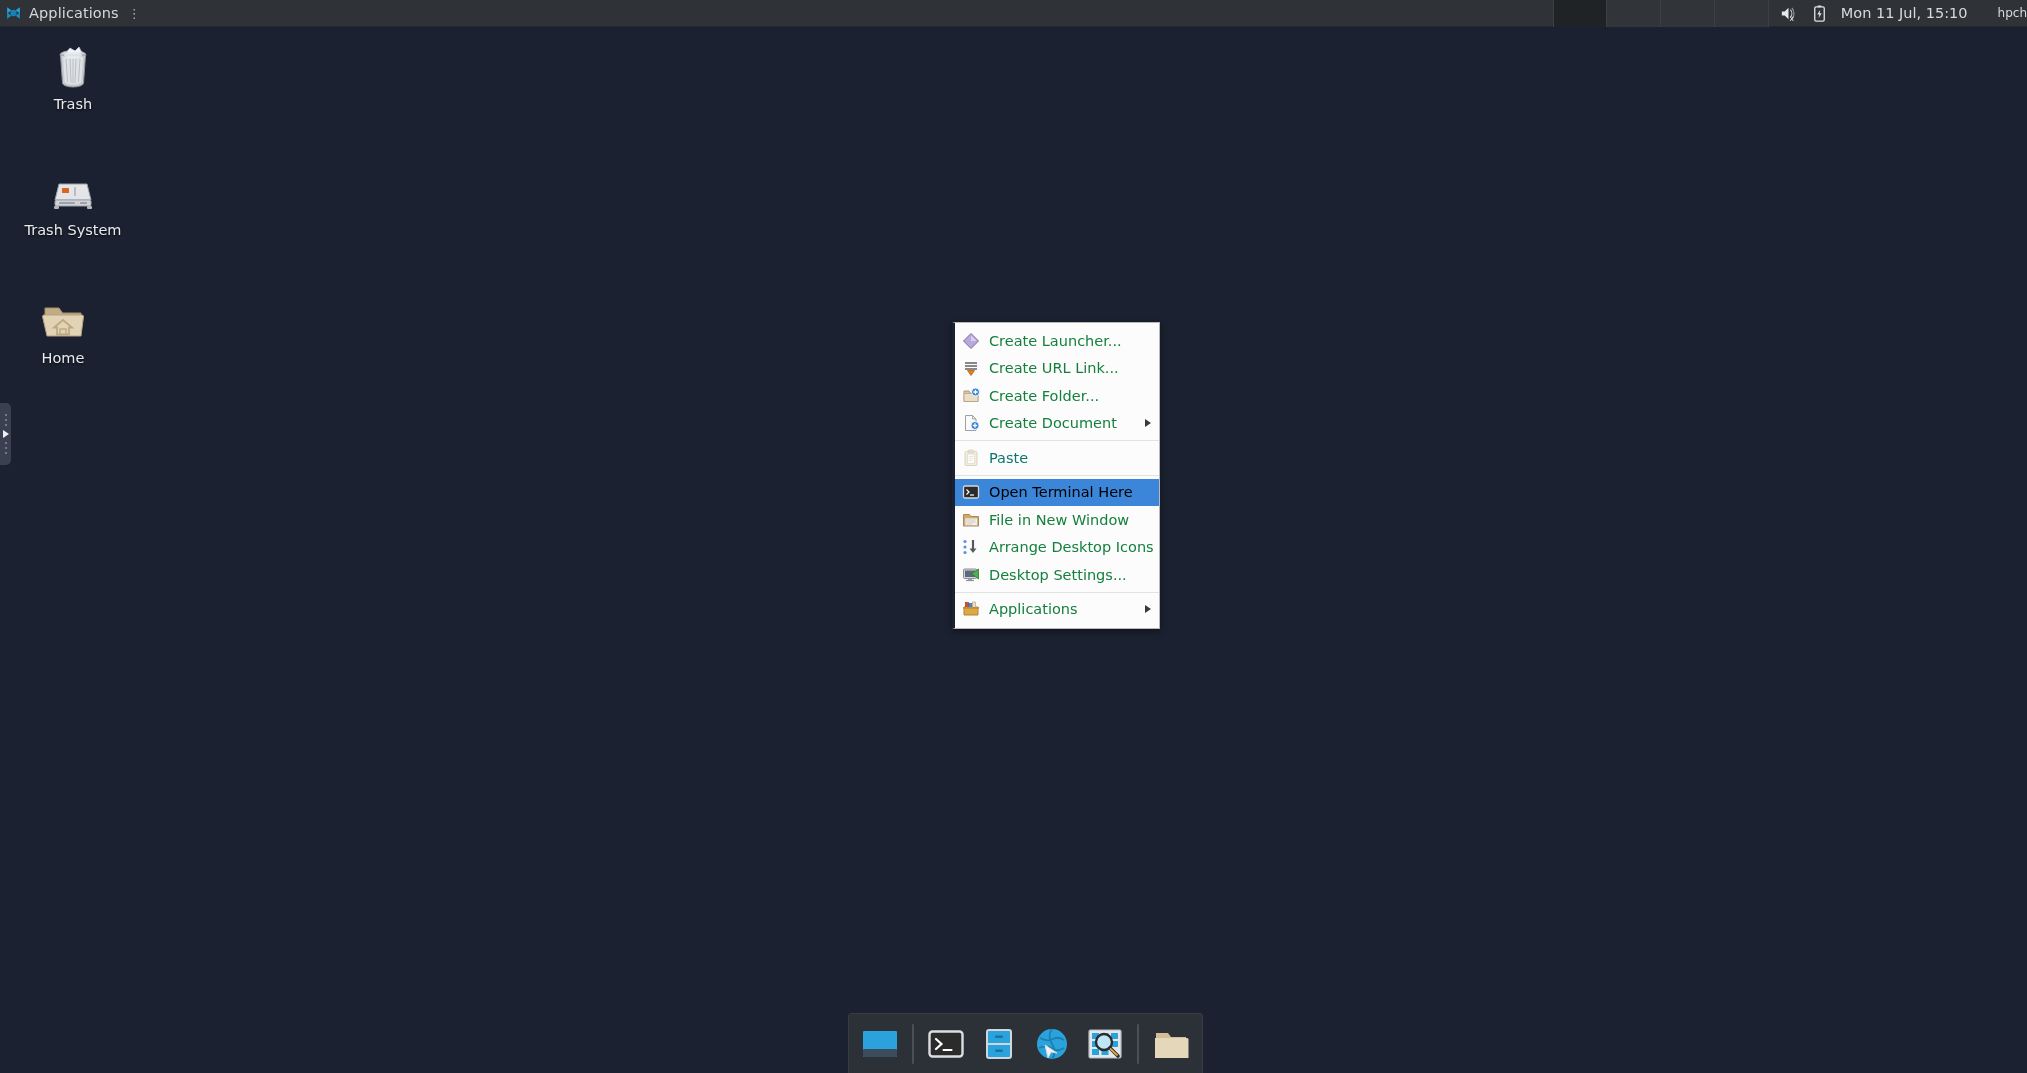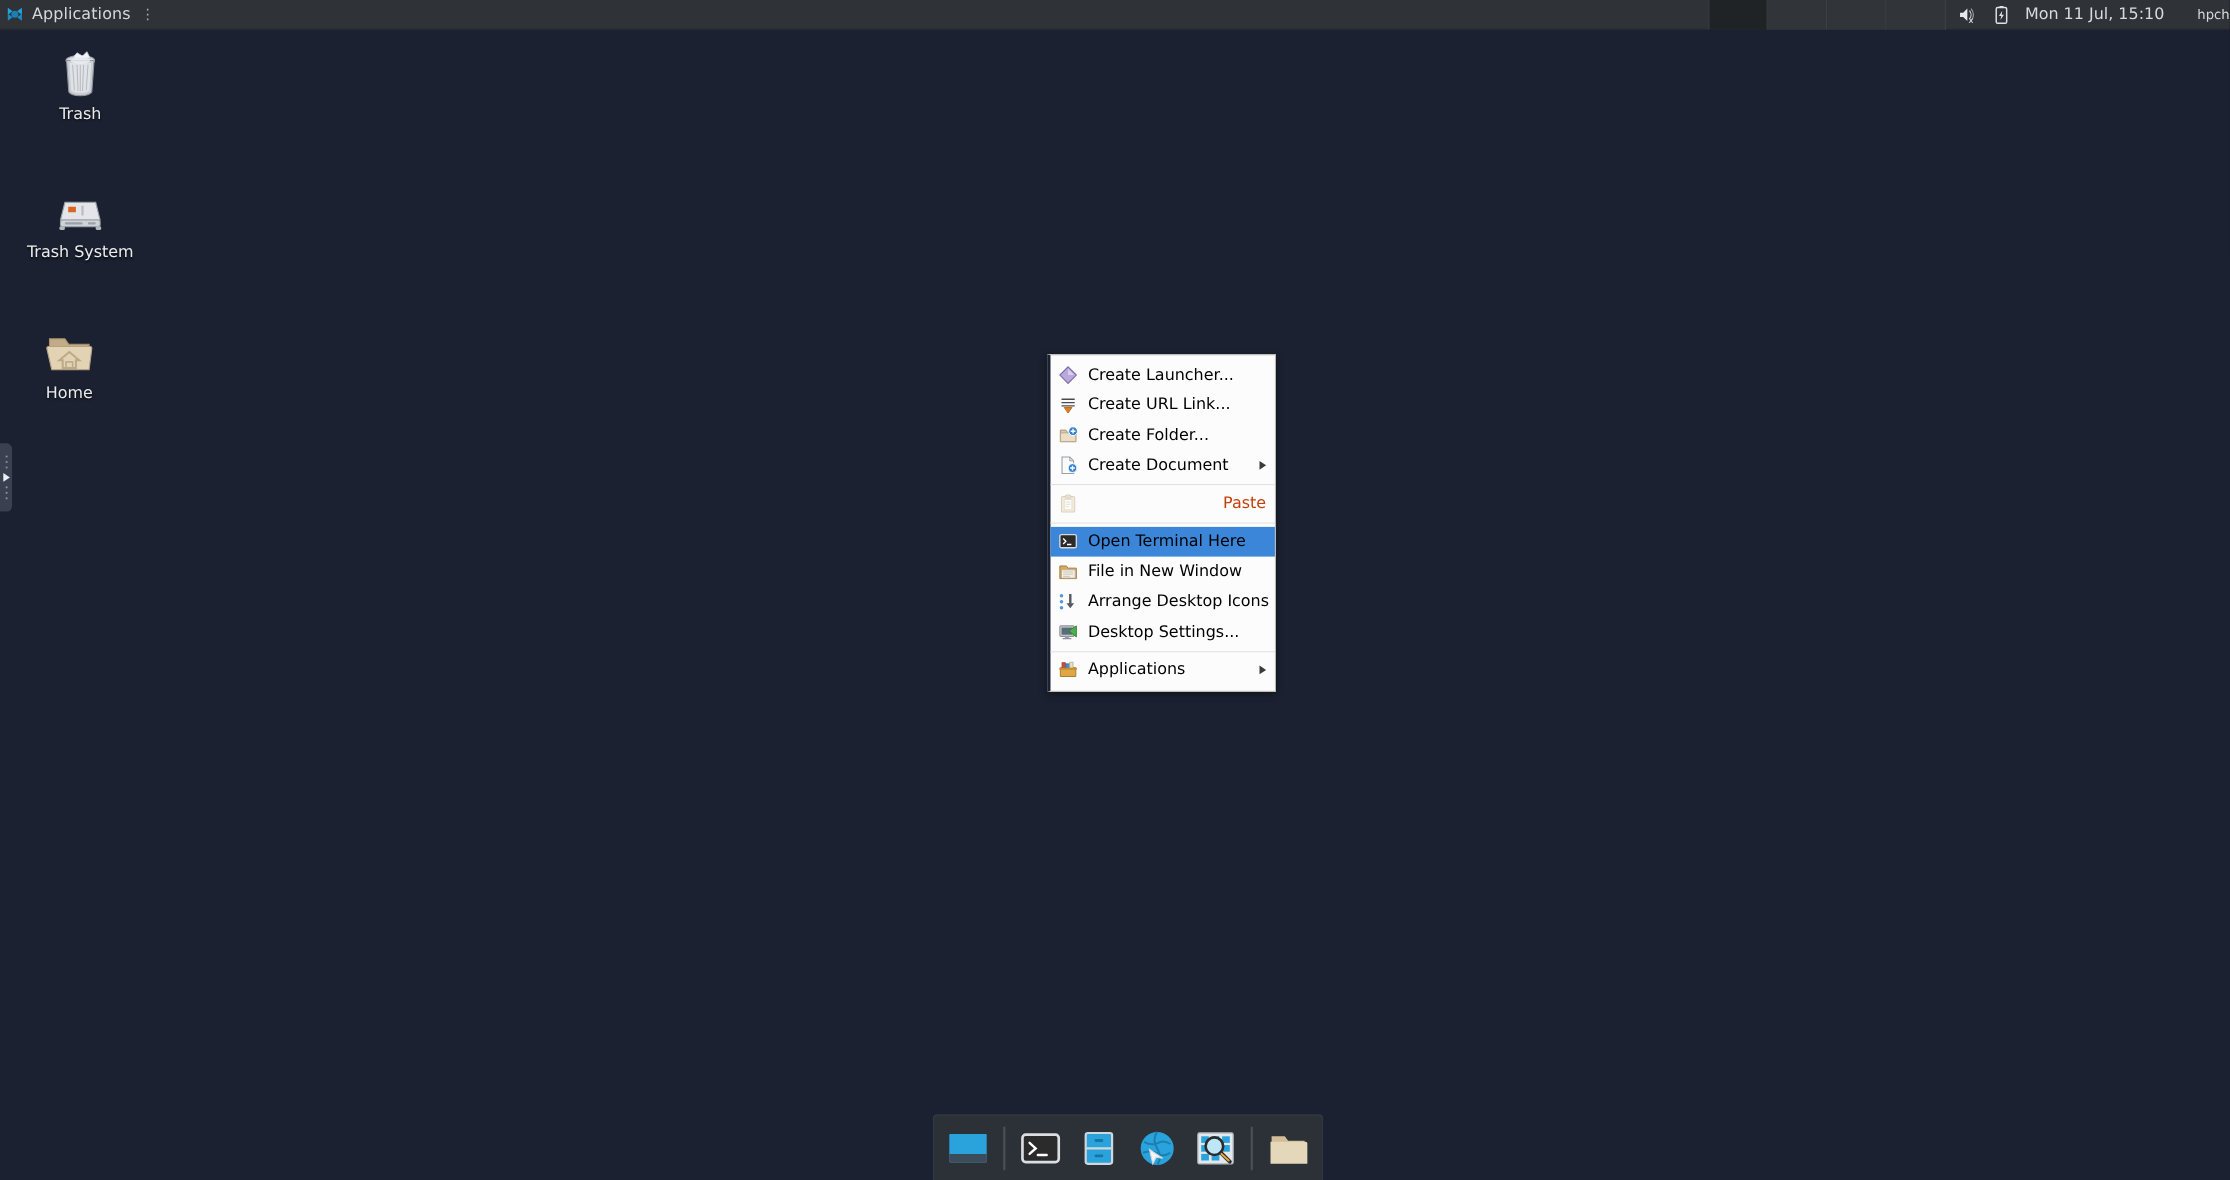--- a/index.html
+++ b/index.html
@@ -114,36 +114,36 @@
     border-left: 3px solid #1b2130;
     box-shadow: 0 2px 7px rgba(0,0,0,.45);
     padding: 4px 0 5px 0;
     z-index: 40;
   }
   .menu-item {
     display: flex; align-items: center;
     height: 27.5px;
     padding: 0 8px 0 7px;
     gap: 9px;
-    color: #000000;
+    color: #15803d;
     font-size: 14.5px;
     white-space: nowrap;
     cursor: default;
     position: relative;
   }
   .menu-item .mi-icon {
     width: 18px; height: 18px; flex: 0 0 18px;
     display: block;
   }
   .menu-item .mi-label { flex: 1 1 auto; }
   .menu-item.selected {
     background: #3b86d8;
     color: #000000;
   }
-  .menu-item.disabled { color: #c2410c; text-align: right; }
+  .menu-item.disabled { color: #0f766e; }
   .menu-item.disabled .mi-icon { opacity: .45; }
   .menu-sep {
     height: 1px; background: #e2e2e2;
     margin: 3px 0 3px 0;
   }
   .submenu-arrow {
     width: 0; height: 0;
     border-top: 4.5px solid transparent;
     border-bottom: 4.5px solid transparent;
     border-left: 6px solid #3a3a3a;

